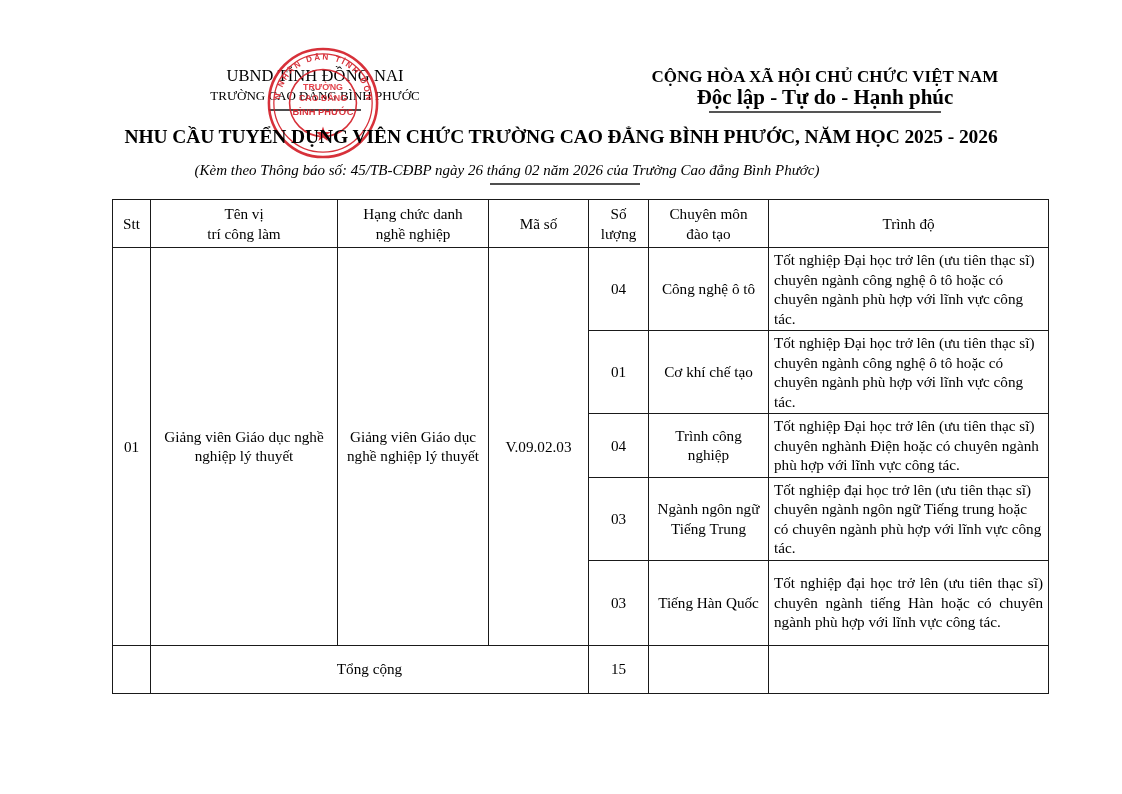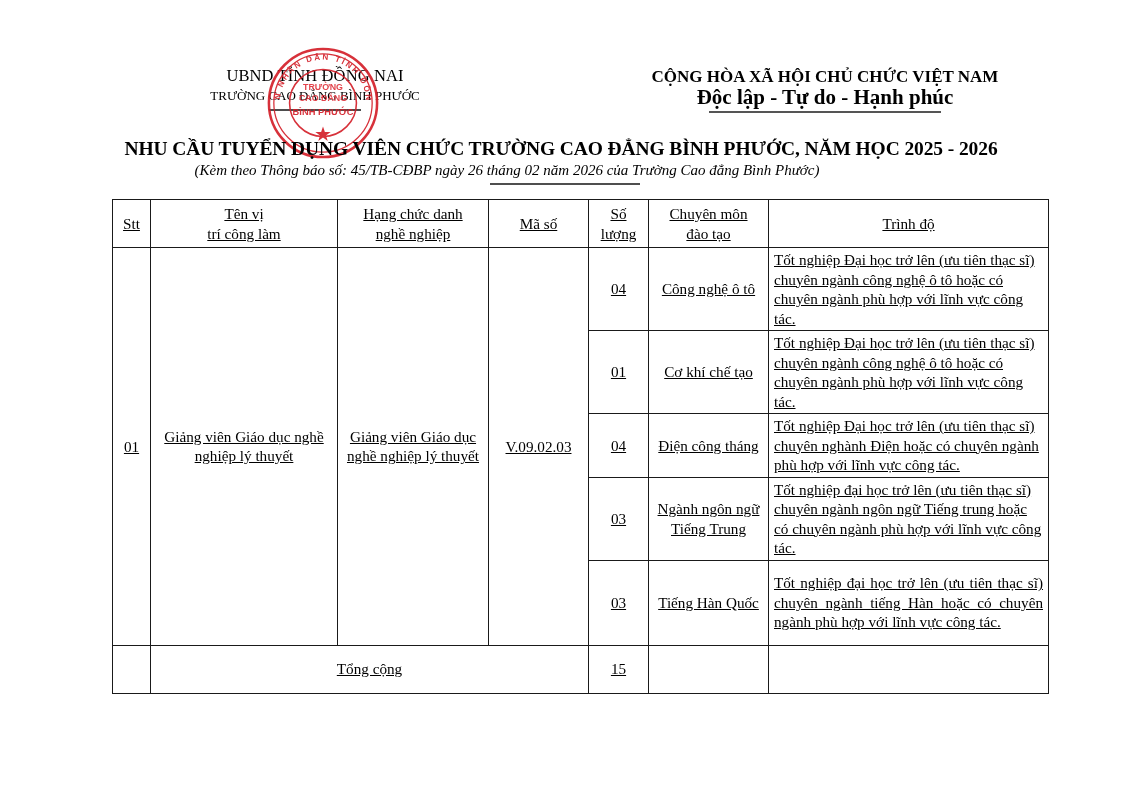--- a/index.html
+++ b/index.html
@@ -85,21 +85,21 @@
     width: 118px;
     height: 118px;
     pointer-events: none;
     opacity: .92;
   }
 
   
   .doc-title {
     position: absolute;
     left: 0;
-    top: 138px;
+    top: 126px;
     width: 1122px;
     text-align: center;
     font-size: 19.5px;
     font-weight: bold;
     letter-spacing: -0.1px;
     white-space: nowrap;
   }
   .doc-subtitle {
     position: absolute;
     left: 0;
@@ -118,21 +118,20 @@
     height: 1.6px;
     background: #4f4f4f;
   }
 
   
   .tbl-wrap {
     position: absolute;
     left: 112px;
     top: 199px;
     width: 936px;
-    text-decoration: underline;
   }
   table.reqtable {
     width: 936px;
     border-collapse: collapse;
     table-layout: fixed;
   }
   table.reqtable td,
   table.reqtable th {
     border: 1px solid #1a1a1a;
     padding: 2px 5px;
@@ -266,21 +265,21 @@
       </tr>
 
       <tr>
         <td class="qty-cell vmid" style="height:80px">01</td>
         <td class="ctr vmid">Cơ khí chế tạo</td>
         <td class="lvl">Tốt nghiệp Đại học trở lên (ưu tiên thạc sĩ) chuyên ngành công nghệ ô tô hoặc có chuyên ngành phù hợp với lĩnh vực công tác.</td>
       </tr>
 
       <tr>
         <td class="qty-cell vmid" style="height:60px">04</td>
-        <td class="ctr vmid">Điện công tháng</td>
+        <td class="ctr vmid">Trình công nghiệp</td>
         <td class="lvl">Tốt nghiệp Đại học trở lên (ưu tiên thạc sĩ) chuyên nghành Điện hoặc có chuyên ngành phù hợp với lĩnh vực công tác.</td>
       </tr>
 
       <tr>
         <td class="qty-cell vmid" style="height:80px">03</td>
         <td class="ctr vmid">Ngành ngôn ngữ Tiếng Trung</td>
         <td class="lvl">Tốt nghiệp đại học trở lên (ưu tiên thạc sĩ) chuyên ngành ngôn ngữ Tiếng trung hoặc có chuyên ngành phù hợp với lĩnh vực công tác.</td>
       </tr>
 
       <tr>

